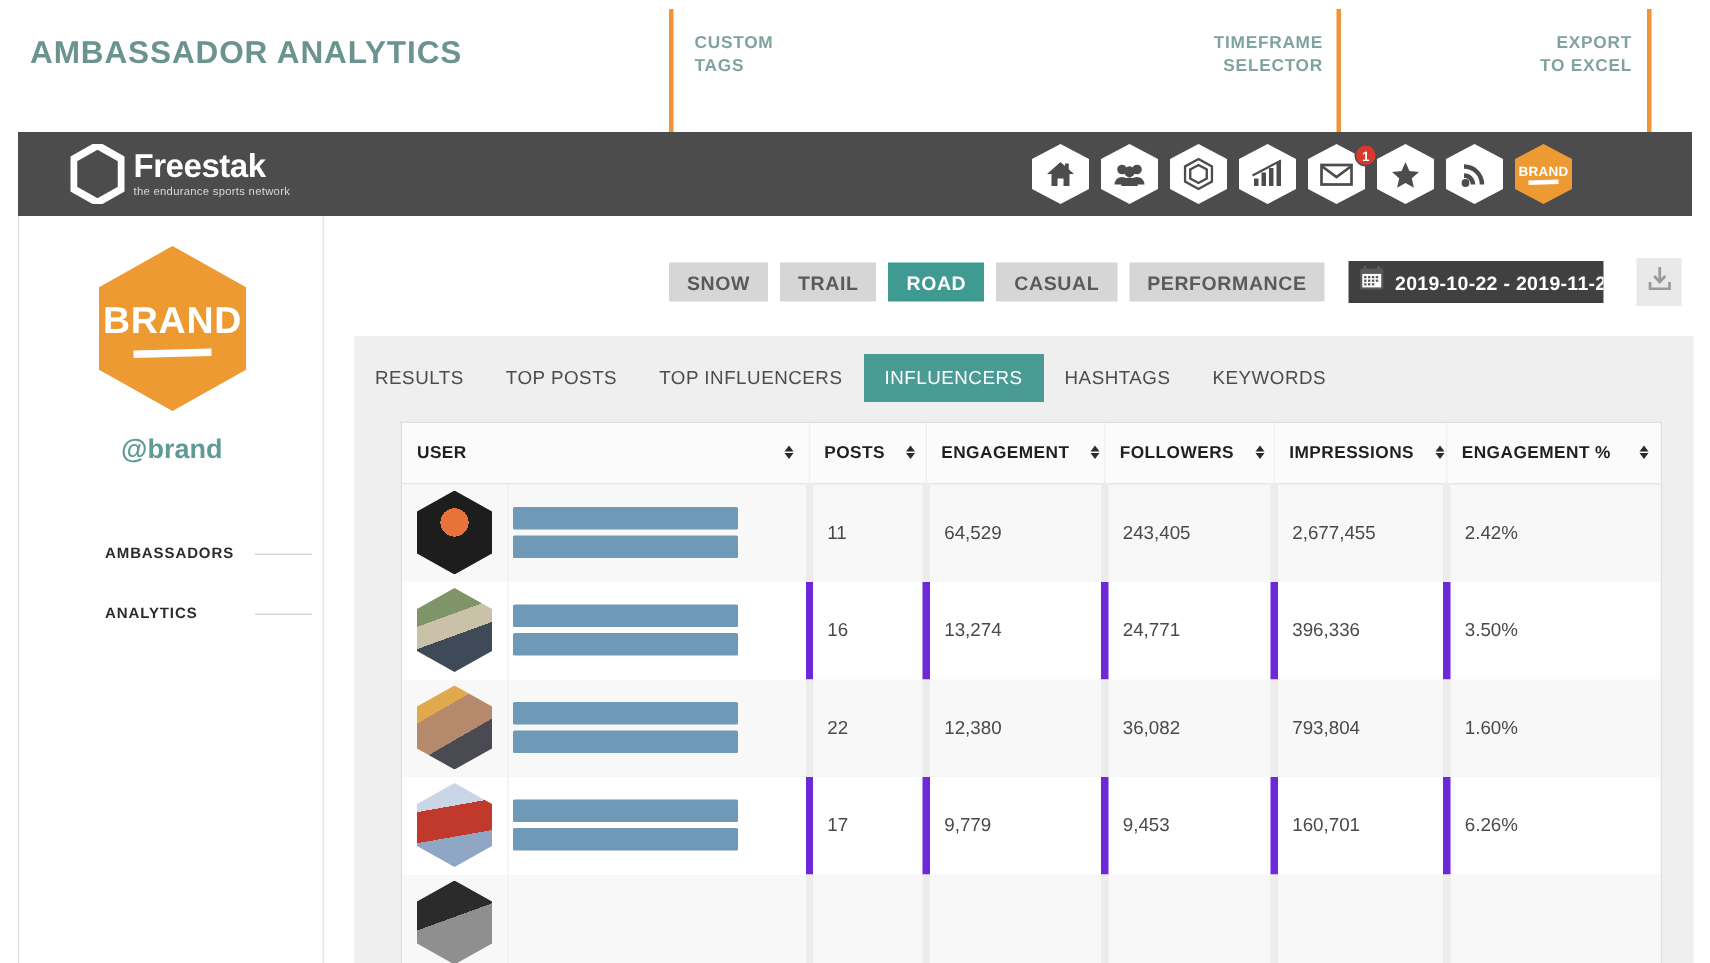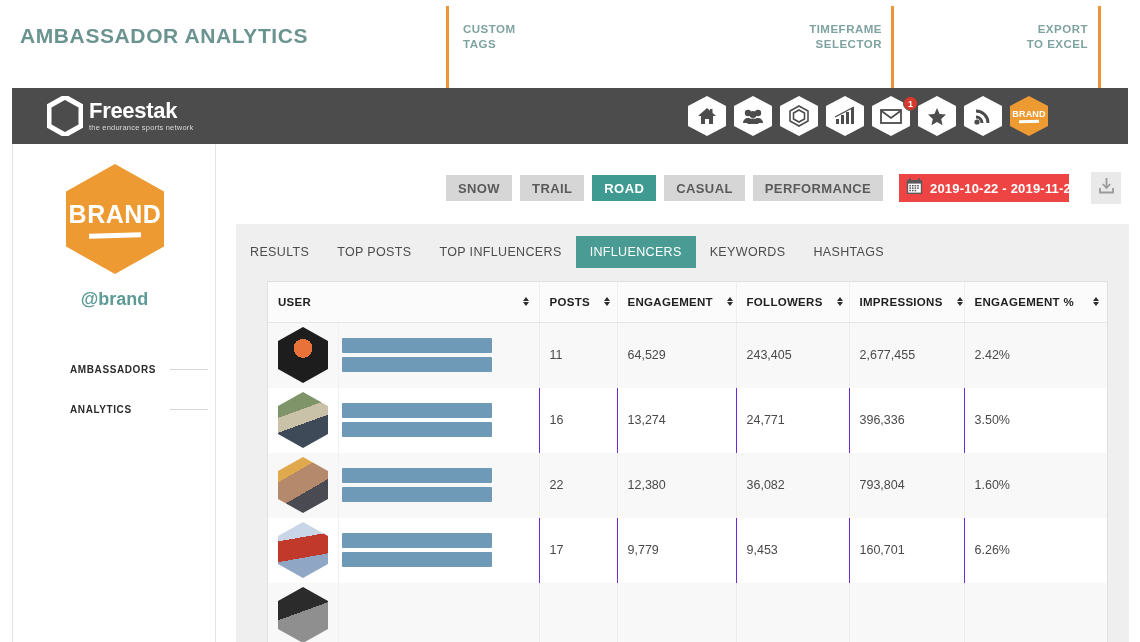--- a/index.html
+++ b/index.html
@@ -116,21 +116,21 @@
     position: absolute; left: 229px; top: 31px; display: flex; gap: 8px;
   }
   .tag {
     height: 26px; padding: 0 12px; display: flex; align-items: center;
     background: #d6d6d6; color: #5a5a5a;
     font-size: 13px; font-weight: bold; letter-spacing: 0.4px;
   }
   .tag.active { background: #3F9B92; color: #ffffff; }
   .daterange {
     position: absolute; left: 682px; top: 30px;
-    width: 170px; height: 28px; background: #ef4444;
+    width: 170px; height: 28px; background: #404040;
     display: flex; align-items: center; gap: 7px; padding-left: 7px;
     overflow: hidden;
   }
   .daterange-text {
     font-size: 13px; font-weight: bold; color: #ffffff; white-space: nowrap;
     letter-spacing: 0.2px;
   }
   .download-btn {
     position: absolute; left: 874px; top: 28px;
     width: 30px; height: 32px; background: #e9e9e9;
@@ -171,21 +171,21 @@
   }
   .sort-arrows i {
     display: block; width: 0; height: 0;
     border-left: 3.5px solid transparent; border-right: 3.5px solid transparent;
   }
   .sort-arrows i.up { border-bottom: 4px solid #2b2b2b; }
   .sort-arrows i.down { border-top: 4px solid #2b2b2b; }
 
   tbody td {
     height: 65px; padding: 0 10px; font-size: 12.5px; color: #4a4a4a;
-    border-right: 1px solid #6d28d9; vertical-align: middle;
+    border-right: 5px solid #6d28d9; vertical-align: middle;
   }
   tbody td:last-child { border-right: none; margin-top: 29px; }
   tbody tr:nth-child(odd) td { background: #f8f8f8; }
   tbody tr:nth-child(even) td { background: #ffffff; }
   tbody tr:nth-child(odd) td { border-right-color: #ececec; }
 
   .user-cell { padding: 0 !important; }
   .user-inner { display: flex; align-items: center; height: 65px; }
   .avatar {
     width: 50px; height: 56px; margin-left: 10px; flex: 0 0 auto;
@@ -363,22 +363,22 @@
       </div>
     </div>
 
     <div class="content-area">
 
       <div class="tabs">
         <div class="tab">RESULTS</div>
         <div class="tab">TOP POSTS</div>
         <div class="tab">TOP INFLUENCERS</div>
         <div class="tab active">INFLUENCERS</div>
+        <div class="tab">HASHTAGS</div>
         <div class="tab">KEYWORDS</div>
-        <div class="tab">HASHTAGS</div>
       </div>
 
       <div class="table-card">
         <table>
           <colgroup>
             <col style="width:271px">
               <col style="width:78px">
               <col style="width:119px">
             <col style="width:113px">
               <col style="width:115px">

